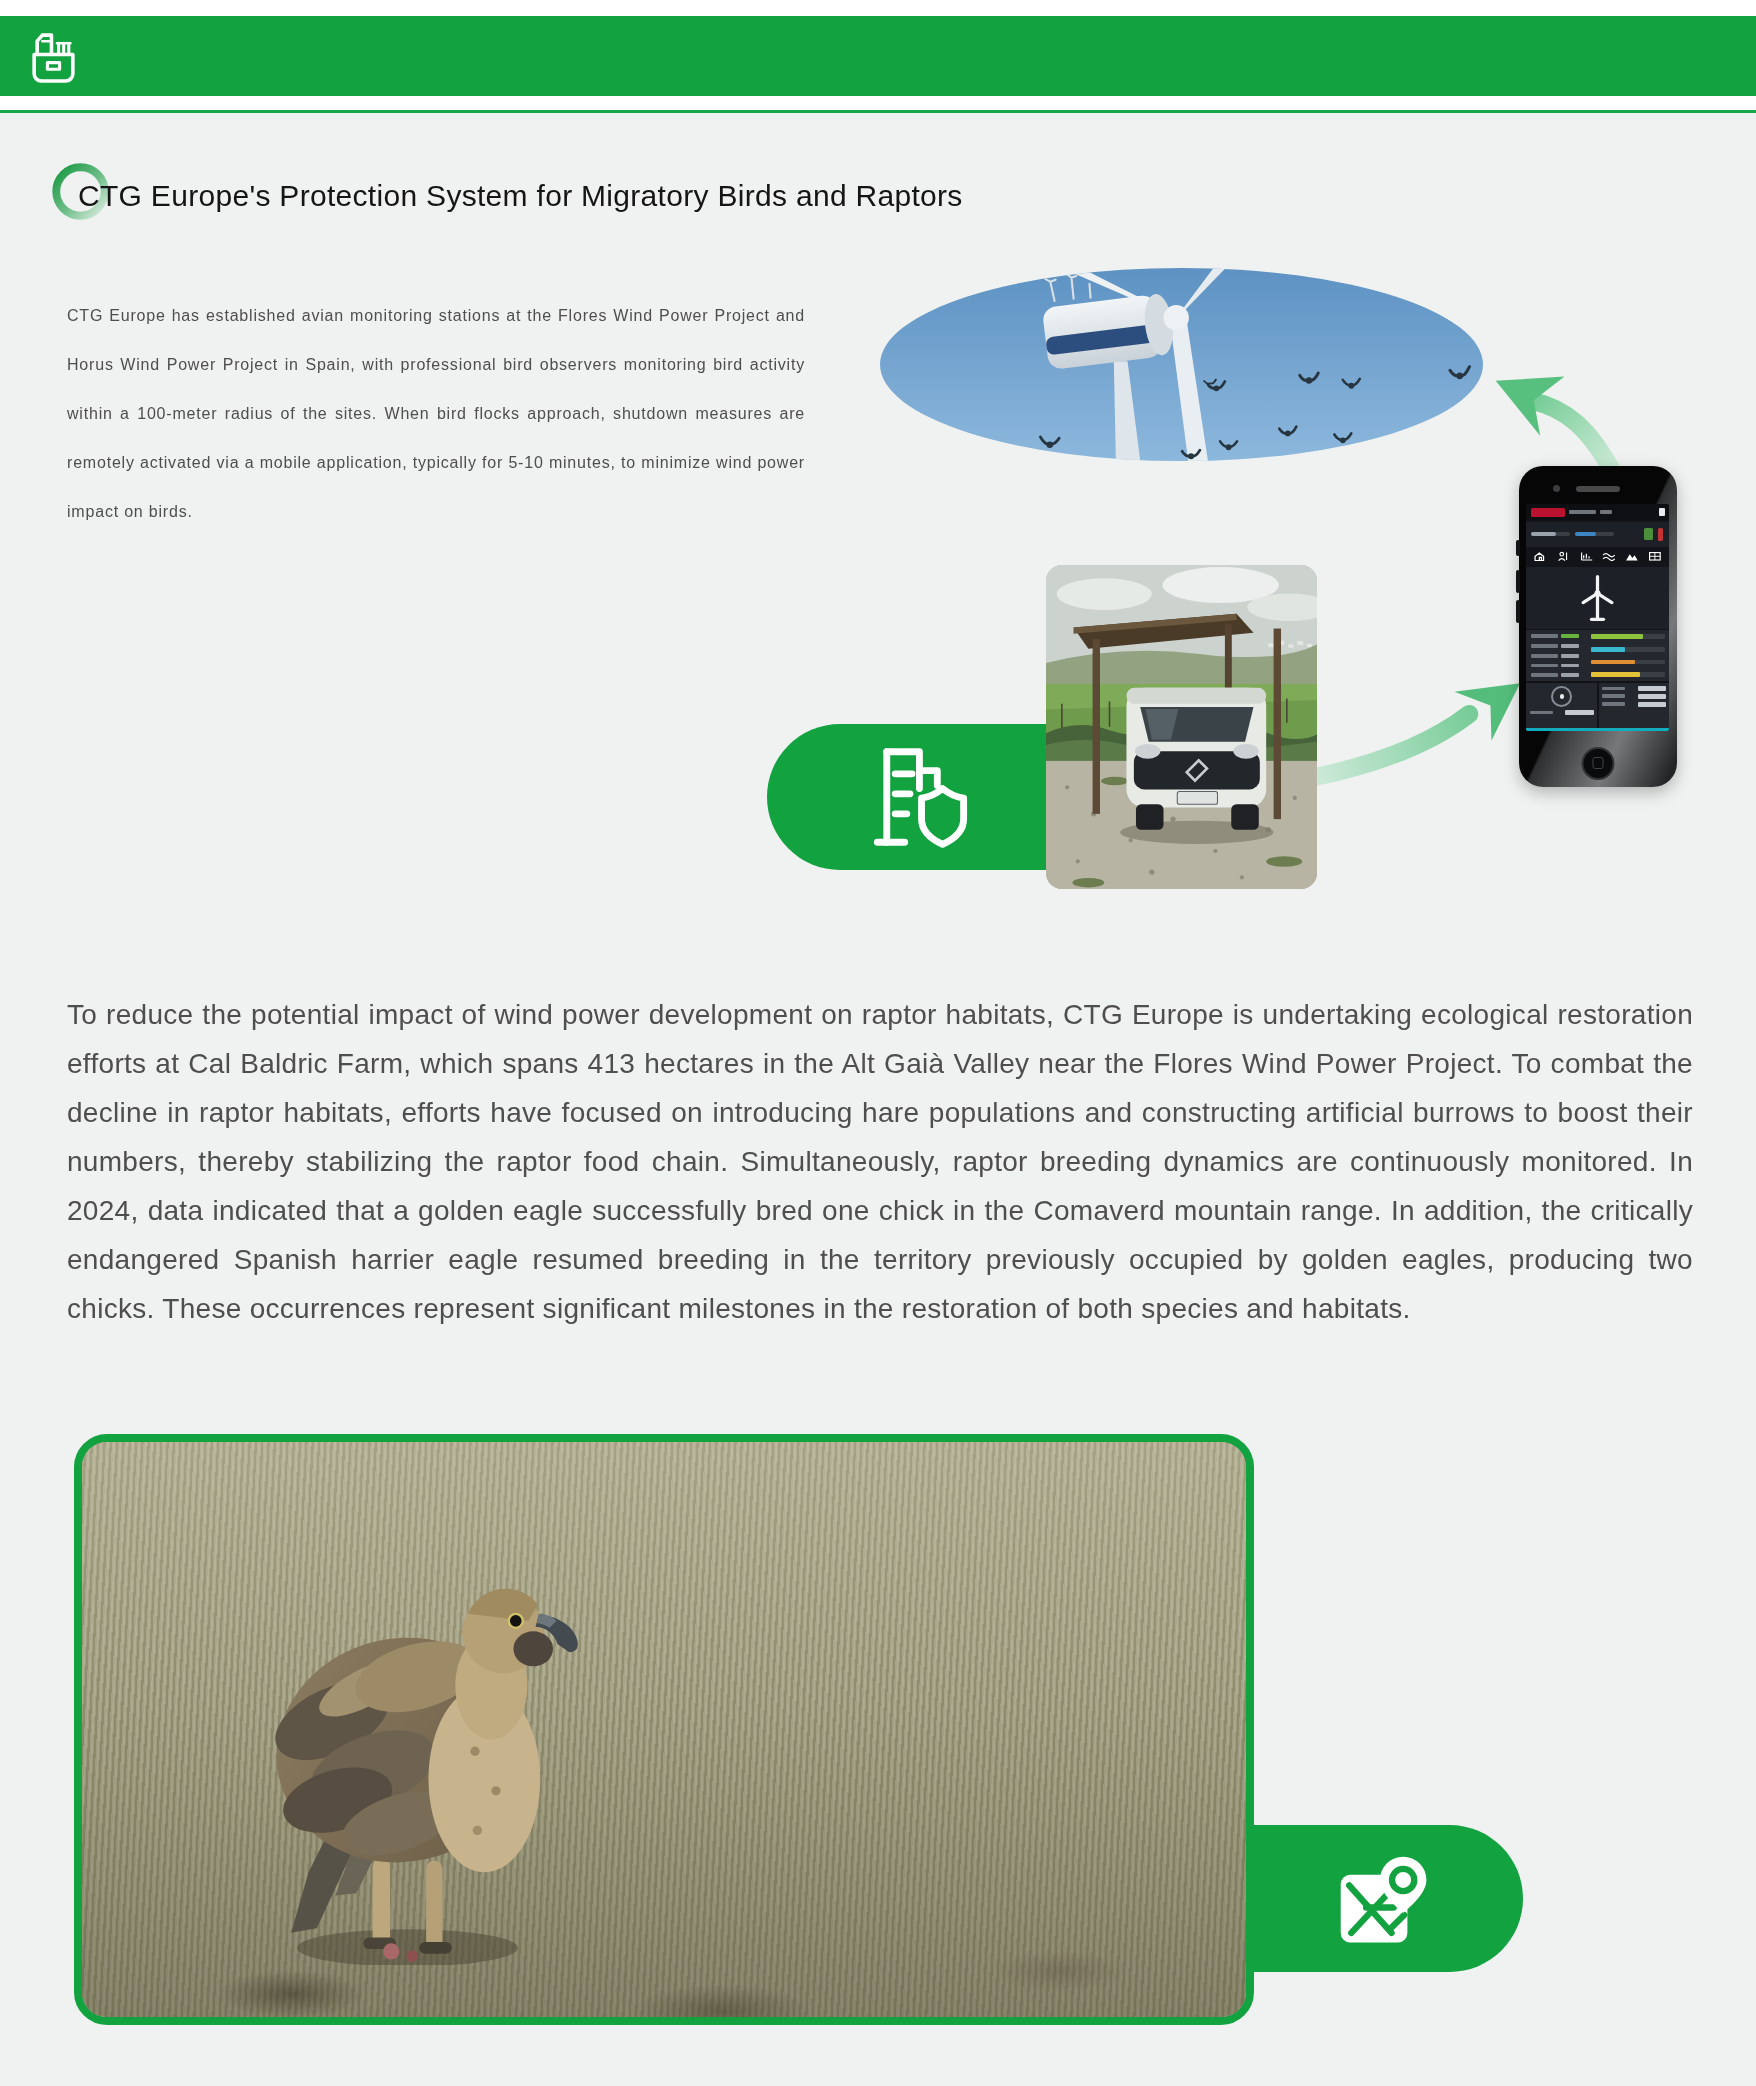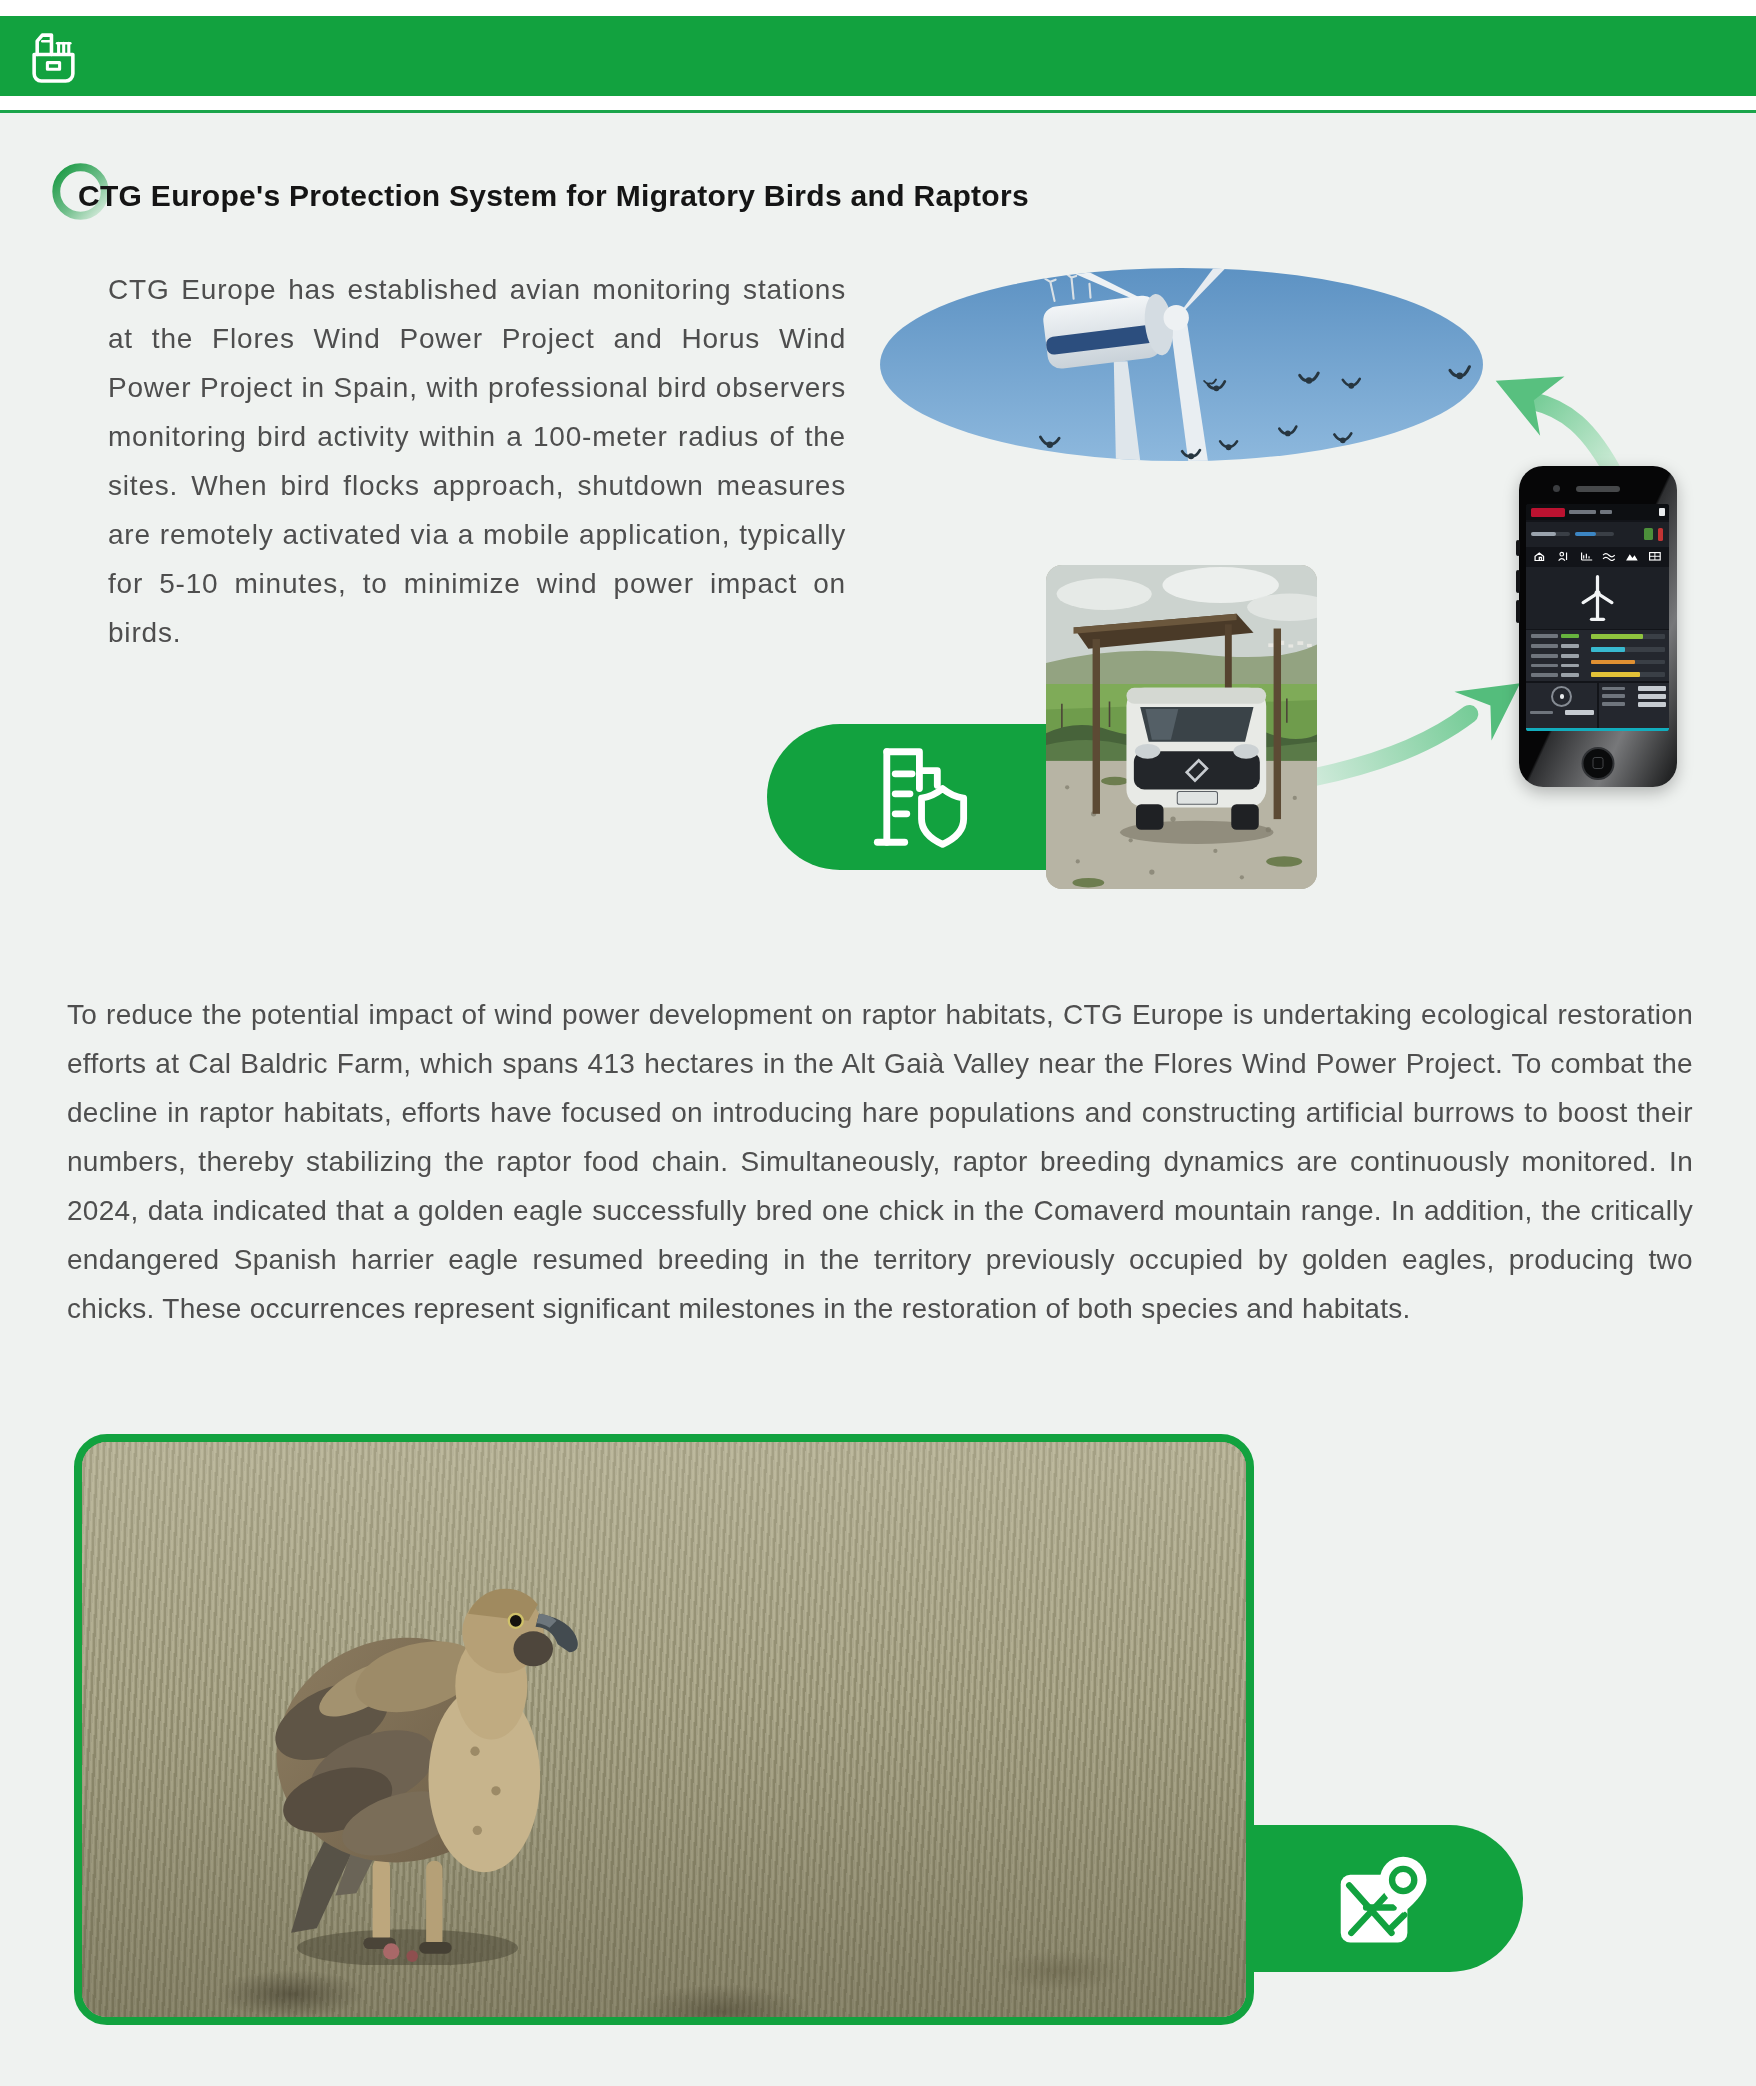--- a/index.html
+++ b/index.html
@@ -17,25 +17,25 @@
   .content-bg{top:113px;left:0;width:1757px;height:1974px;background:var(--bg);}
 
   
   .header-bar{top:16px;left:0;width:1757px;height:80px;background:var(--green);display:flex;align-items:center;z-index:10;}
   .header-icon{width:51px;height:53px;margin-left:27.5px;flex:0 0 auto;}
   .header-title{color:#ffffff;font-size:30px;font-weight:bold;margin-left:23px;letter-spacing:0.5px;}
   .divider{top:110px;left:0;width:1757px;height:3.2px;background:var(--green-line);z-index:10;}
 
   
   .ring{left:51px;top:162px;width:59px;height:59px;z-index:5;}
-  .section-title{left:78px;top:179px;width:1375px;font-size:30px;font-weight:700;color:var(--title);z-index:6;letter-spacing:0.3px;}
+  .section-title{left:78px;top:179px;width:1375px;font-size:30px;font-weight:400;color:var(--title);z-index:6;letter-spacing:0.3px;}
 
   
   .para{color:var(--text);text-align:justify;text-align-last:left;z-index:4;}
-  .para1{left:67px;top:265px;width:738px;font-size:28px;line-height:49px;letter-spacing:0.8px;margin-left:41px;}
+  .para1{left:67px;top:291px;width:738px;font-size:16px;line-height:49px;letter-spacing:0.8px;}
   .para2{left:67px;top:990px;width:1626px;font-size:28px;line-height:49px;letter-spacing:0.3px;}
 
   
   .ellipse-photo{left:880px;top:268px;width:603px;height:193px;border-radius:50%;overflow:hidden;z-index:2;}
   .ellipse-photo svg{display:block;width:100%;height:100%;}
 
   
   .arrows{left:0;top:0;width:1757px;height:2087px;z-index:3;pointer-events:none;}
 
   

